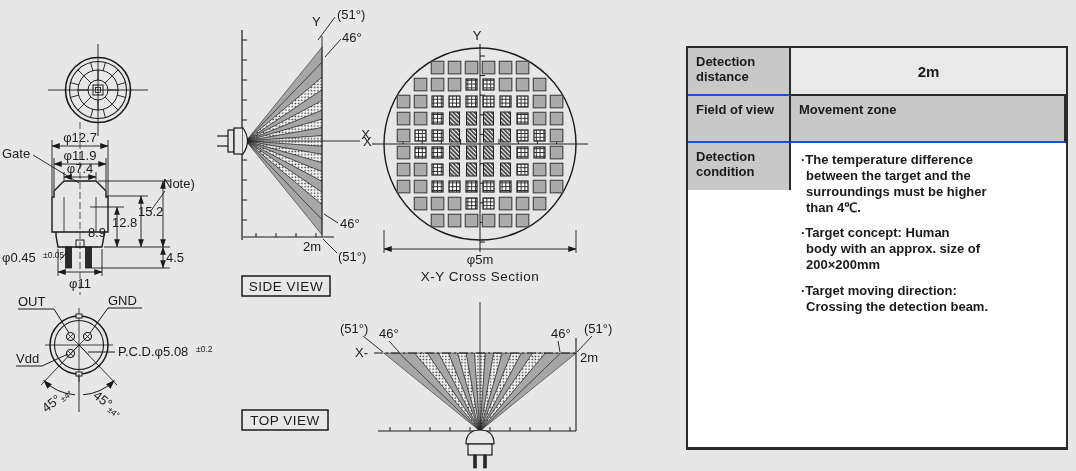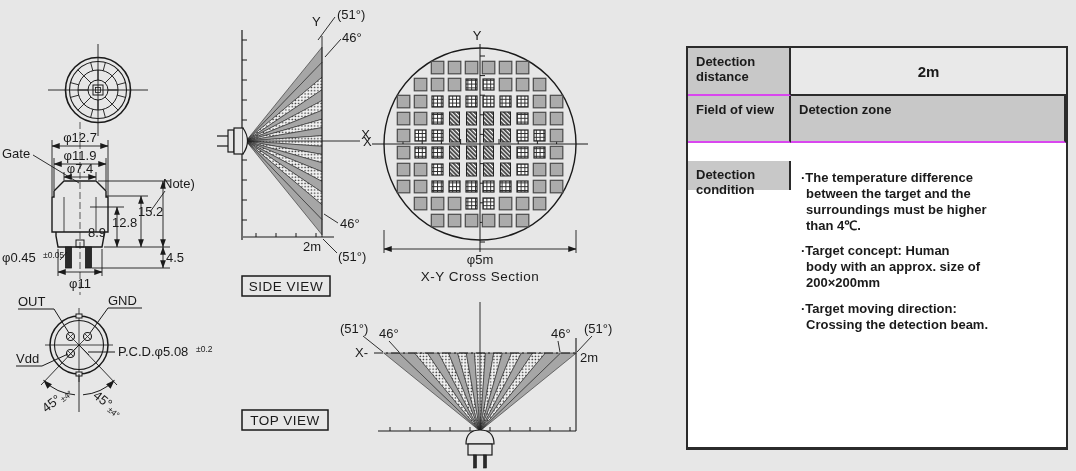--- a/index.html
+++ b/index.html
@@ -5,26 +5,26 @@
   html,body{margin:0;padding:0;}
   .stage{position:relative;width:1076px;height:471px;background:#e7e7e7;
          font-family:"Liberation Sans",sans-serif;color:#1a1a1a;overflow:hidden;}
   svg{position:absolute;left:0;top:0;}
   svg text{font-family:"Liberation Sans",sans-serif;font-size:13px;fill:#1a1a1a;}
   svg text.small{font-size:8.5px;}
   svg text.cap{font-size:13.5px;letter-spacing:.5px;}
   .spec-table{position:absolute;left:686px;top:46px;width:378px;height:399px;
     border:2px solid #2b2b2b;border-bottom-width:3px;background:#fff;
     display:grid;grid-template-columns:103px 1fr;grid-template-rows:48px 47px 47px 1fr;}
-  .th{background:#c8c8c8;border-right:2px solid #2b2b2b;border-bottom:2px solid #d946ef;
+  .th{background:#c8c8c8;border-right:2px solid #2b2b2b;border-bottom:2px solid #1d4ed8;
     font-weight:bold;font-size:13px;line-height:1.15;padding:7px 6px 0 8px;}
   .td{border-bottom:2px solid #2b2b2b;display:flex;align-items:center;justify-content:center;
     font-weight:bold;font-size:15px;}
   .alt{background:#e9e9e9;}
-  .last{border-bottom:none;margin-top:18px;}
+  .last{border-bottom:none;}
   .cond{display:block;padding:9px 8px 0 10px;font-size:13px;line-height:1.22;border-radius:21px;}
   .bullet{white-space:pre-line;font-weight:bold;padding-left:5px;text-indent:-5px;margin-bottom:10px;}
 </style>
 </head>
 <body>
 
 <div class="stage">
 
 <svg width="680" height="471" viewBox="0 0 680 471">
   <defs>
@@ -422,21 +422,21 @@
   <g>
     <rect x="242" y="410" width="86" height="20" fill="none" stroke="#1a1a1a" stroke-width="1.5"></rect>
     <text x="285" y="425" text-anchor="middle" class="cap">TOP VIEW</text>
   </g>
 </svg>
 
 <div class="spec-table">
   <div class="th">Detection distance</div>
   <div class="td alt">2m</div>
   <div class="th">Field of view</div>
-  <div class="th">Detection zone</div>
+  <div class="th">Movement zone</div>
   <div class="th last">Detection condition</div>
   <div class="td last cond">
     <div class="bullet">·The temperature difference
 between the target and the
 surroundings must be higher
 than 4℃.</div>
     <div class="bullet">·Target concept: Human
 body with an approx. size of
 200×200mm</div>
     <div class="bullet">·Target moving direction:

